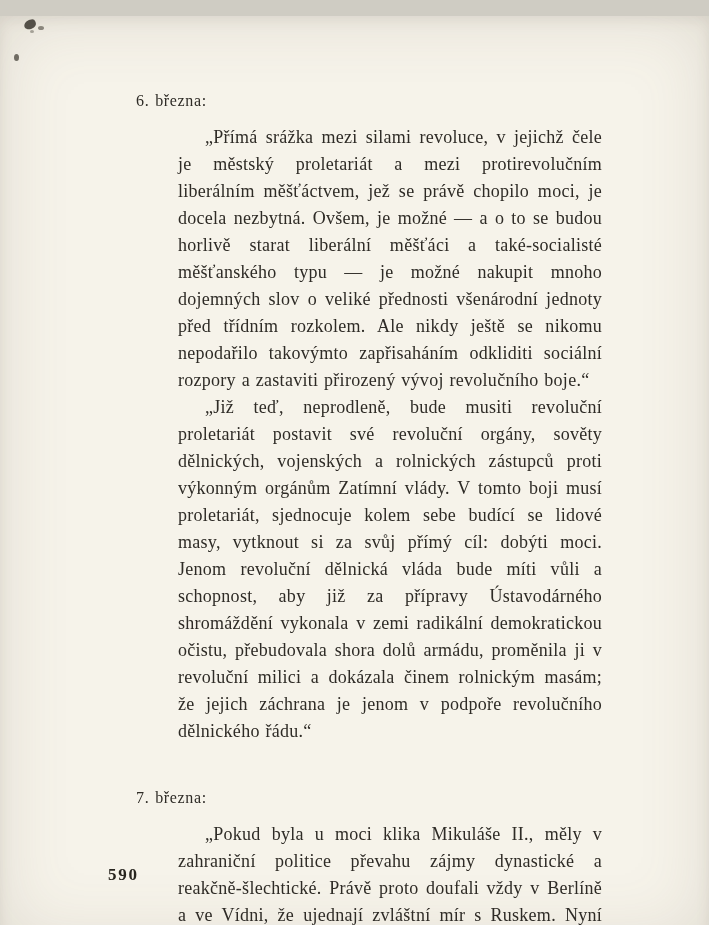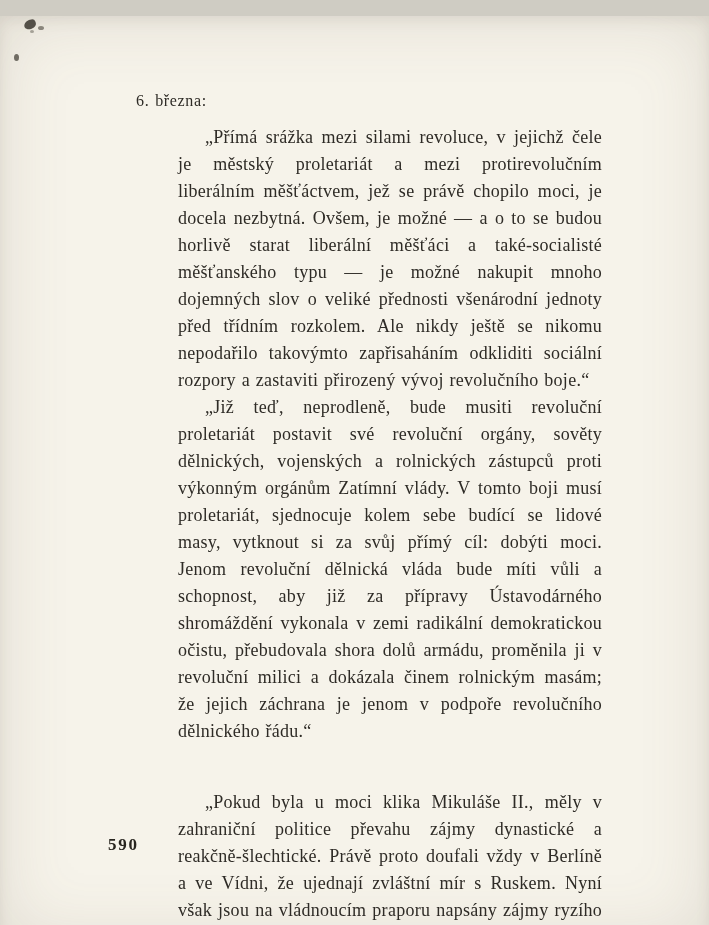--- a/index.html
+++ b/index.html
@@ -39,21 +39,21 @@
     line-height: 1.5;
     letter-spacing: 0.015em;
     word-spacing: 0.06em;
   }
   .section-2 {
     margin-top: 44px;
   }
   .page-number {
     position: absolute;
     left: 108px;
-    top: 819px;
+    top: 849px;
     font-weight: bold;
     font-size: 17px;
     letter-spacing: 0.1em;
     color: #28251f;
   }
   
   .artifact {
     position: absolute;
     background: #3a362e;
     border-radius: 50%;
@@ -77,20 +77,21 @@
 
     <section class="section-1">
       <h2 class="date-heading">6. března:</h2>
       <div class="quote-block">
         <p>„Přímá srážka mezi silami revoluce, v jejichž čele je městský proletariát a mezi protirevolučním liberálním měšťáctvem, jež se právě chopilo moci, je docela nezbytná. Ovšem, je možné — a o to se budou horlivě starat liberální měšťáci a také-socialisté měšťanského typu — je možné nakupit mnoho dojemných slov o veliké přednosti všenárodní jednoty před třídním rozkolem. Ale nikdy ještě se nikomu nepodařilo takovýmto zapřisaháním odkliditi sociální rozpory a zastaviti přirozený vývoj revolučního boje.“</p>
         <p>„Již teď, neprodleně, bude musiti revoluční proletariát postavit své revoluční orgány, sověty dělnických, vojenských a rolnických zástupců proti výkonným orgánům Zatímní vlády. V tomto boji musí proletariát, sjednocuje kolem sebe budící se lidové masy, vytknout si za svůj přímý cíl: dobýti moci. Jenom revoluční dělnická vláda bude míti vůli a schopnost, aby již za přípravy Ústavodárného shromáždění vykonala v zemi radikální demokratickou očistu, přebudovala shora dolů armádu, proměnila ji v revoluční milici a dokázala činem rolnickým masám; že jejich záchrana je jenom v podpoře revolučního dělnického řádu.“</p>
       </div>
     </section>
 
     <section class="section-2">
+      <h2 class="date-heading">7. března:</h2>
       <div class="quote-block">
         <p>„Pokud byla u moci klika Mikuláše II., měly v zahraniční politice převahu zájmy dynastické a reakčně-šlechtické. Právě proto doufali vždy v Berlíně a ve Vídni, že ujednají zvláštní mír s Ruskem. Nyní však jsou na vládnoucím praporu napsány zájmy ryzího imperialismu. ‚Carské vlády již není — říkají národu Gučkovové a Miljukovové — nyní musíte prolévat krev za všenárodní zájmy‘. A národními zájmy ruští imperialisté rozumějí: vrátit Polsko, dobýti Haliče, Cařihradu, Arménska a Persie. Jinými slovy, Rusko se nyní staví do obecné imperialistické fronty s jinými evropskými státy a především se svými spojenci, Anglií a Francií.“</p>
         <p>„Přechod od dynasticko-šlechtického imperialismu k imperia-</p>
       </div>
     </section>
 
   </div>
 
   <div class="page-number">590</div>
 

